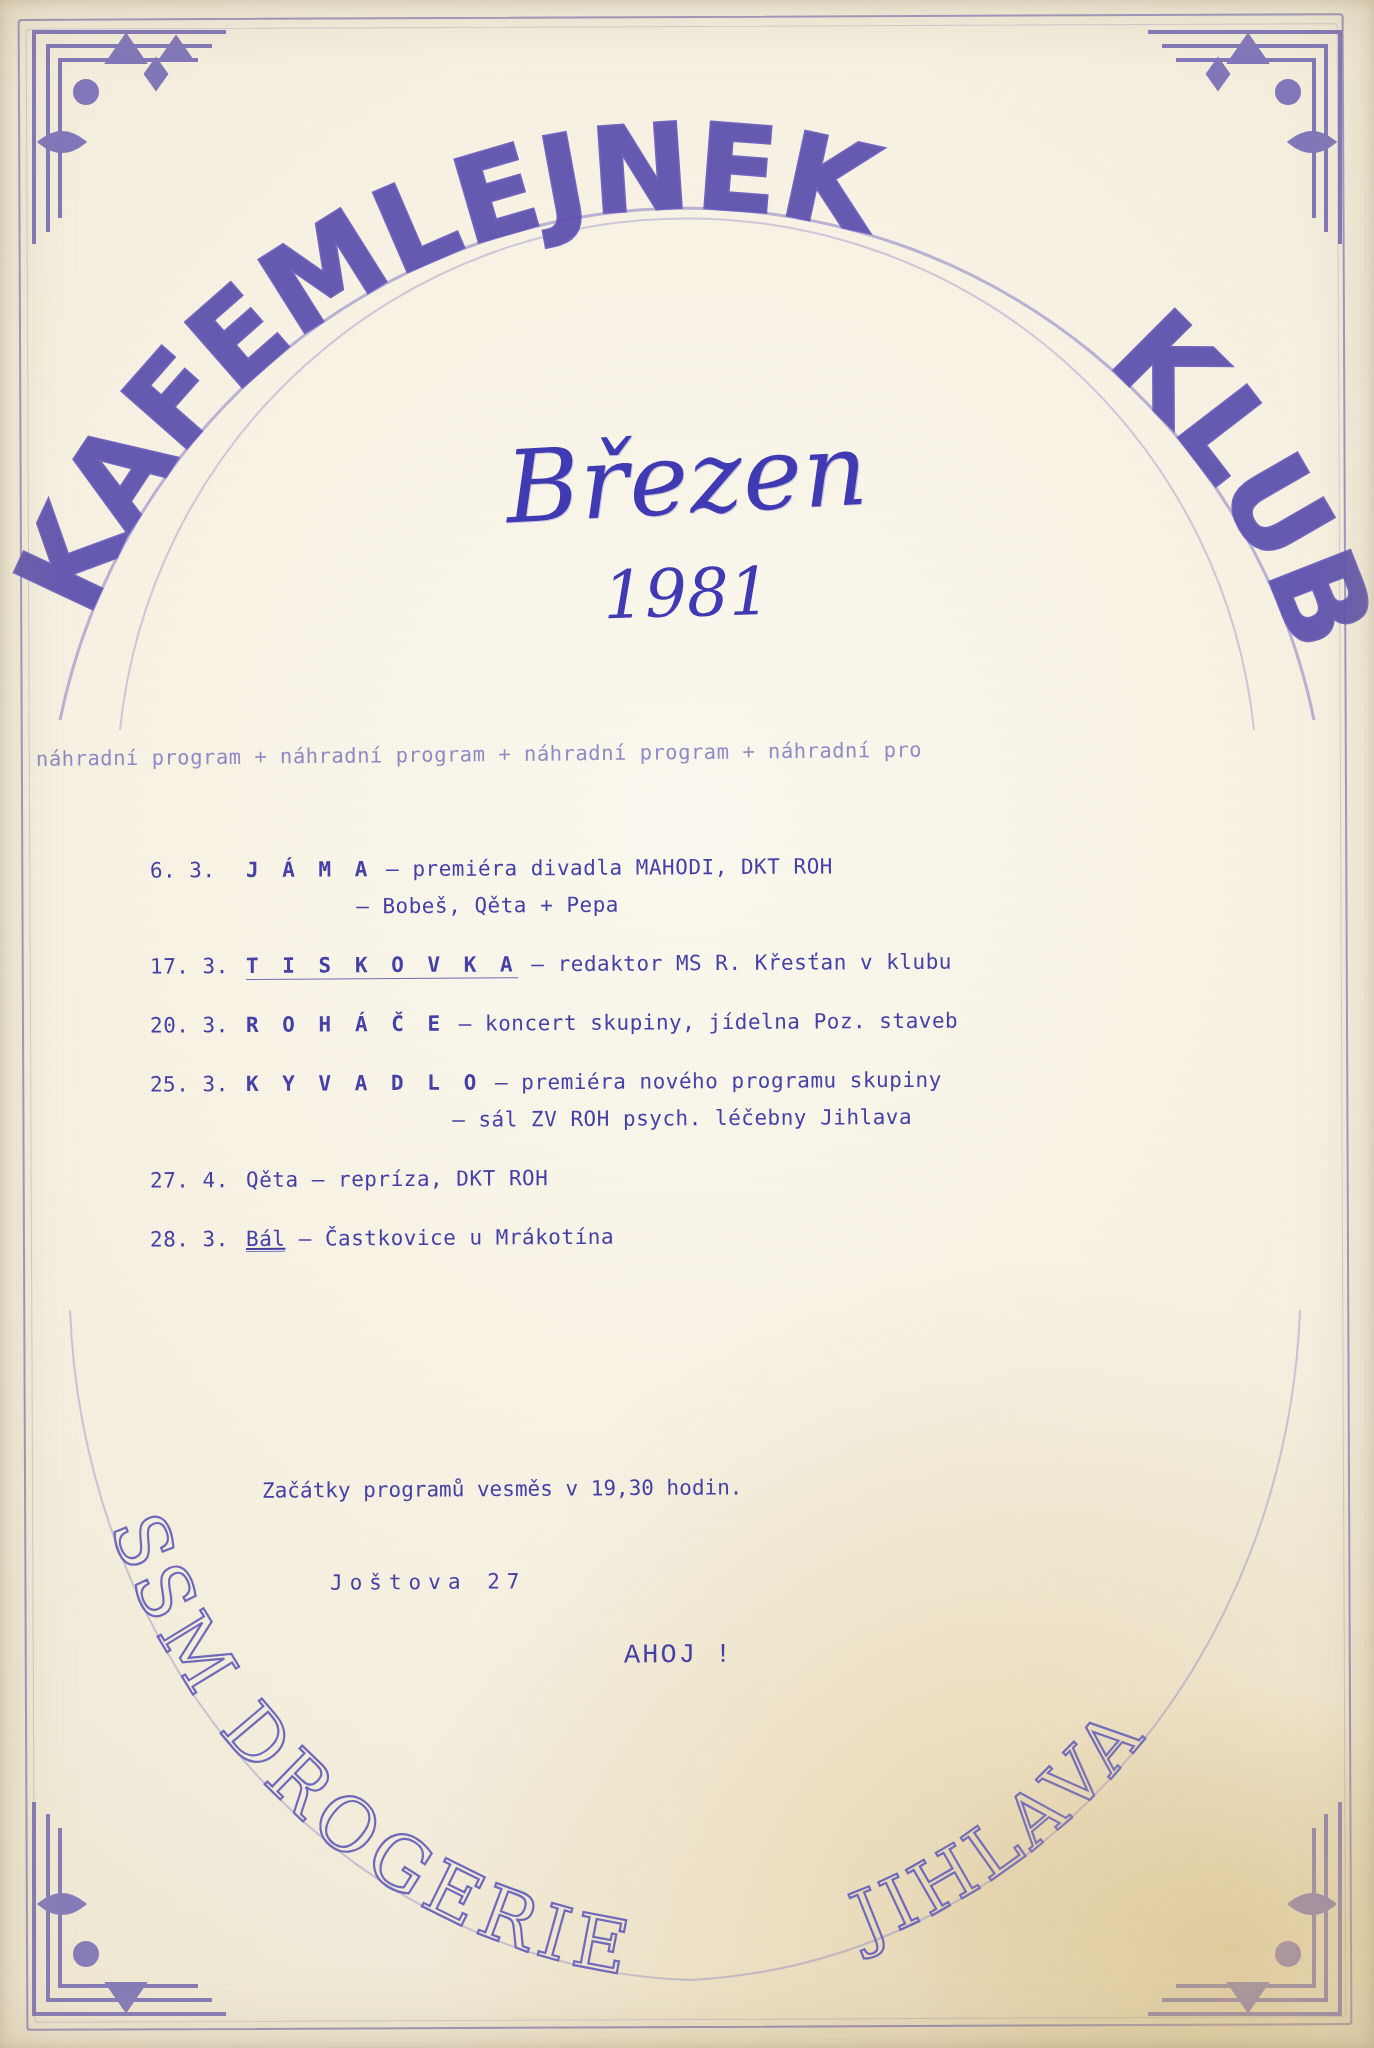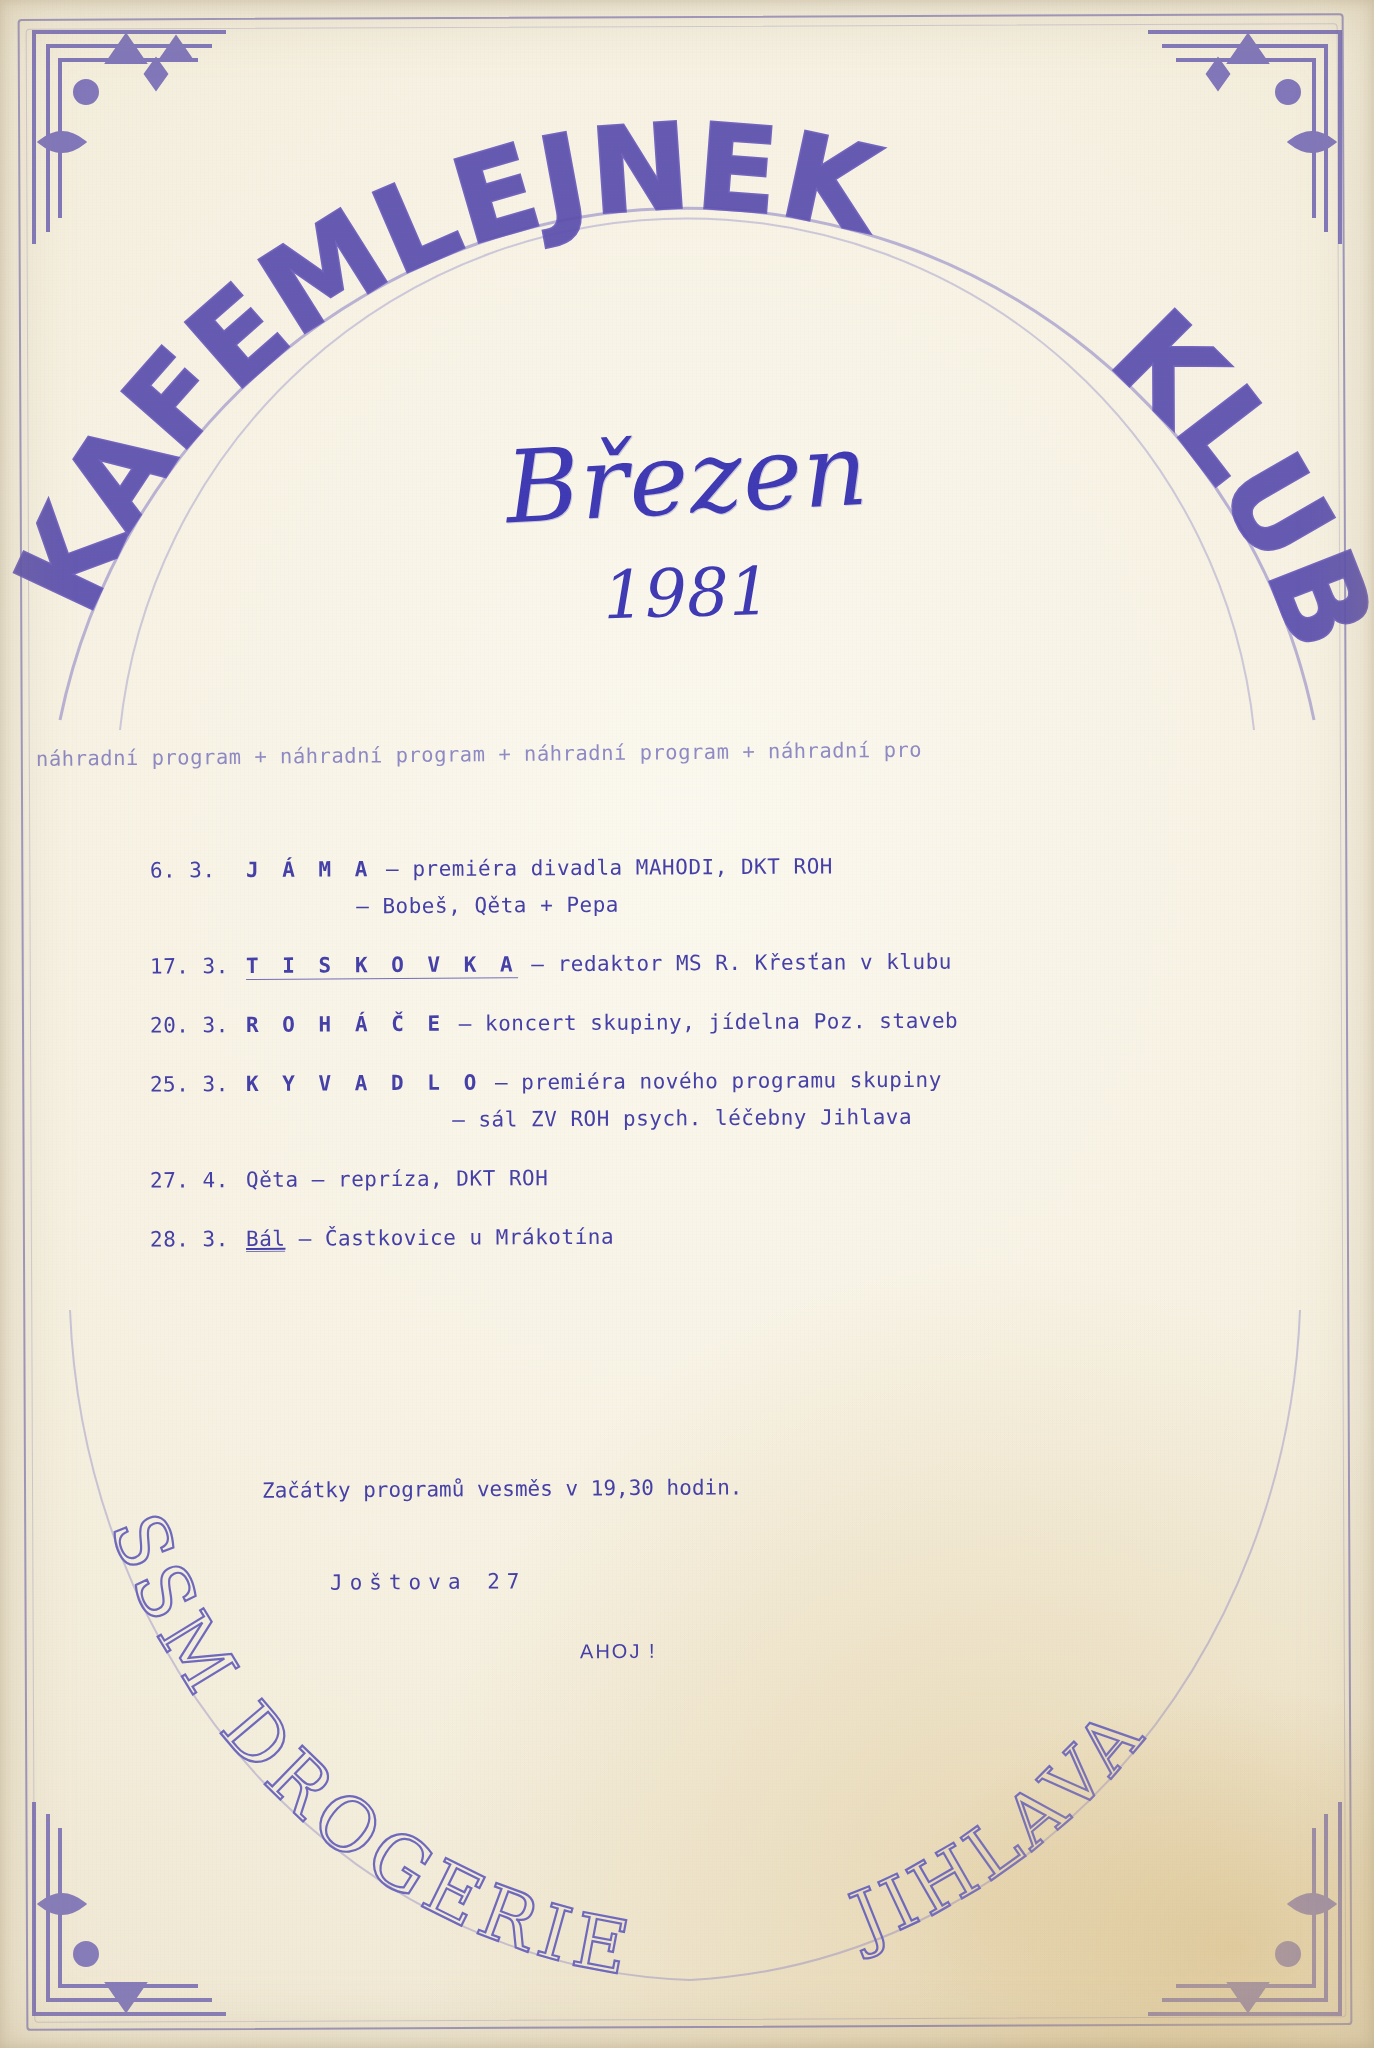--- a/index.html
+++ b/index.html
@@ -188,24 +188,24 @@
     top: 1570px;
     font-family: "DejaVu Sans Mono", monospace;
     font-size: 21px;
     letter-spacing: 7px;
     color: #4540a8;
     white-space: nowrap;
     transform: rotate(-0.4deg);
   }
   .ahoj {
     position: absolute;
-    left: 580px;
+    left: 624px;
     top: 1640px;
-    font-family: Liberation Sans, sans-serif;
-    font-size: 20px;
+    font-family: Liberation Mono, monospace;
+    font-size: 27px;
     letter-spacing: 2px;
     color: #4540a8;
     transform: rotate(-0.4deg);
   }
 
   
   .ring-wrap {
     position: absolute;
     left: 0;
     top: 1280px;

